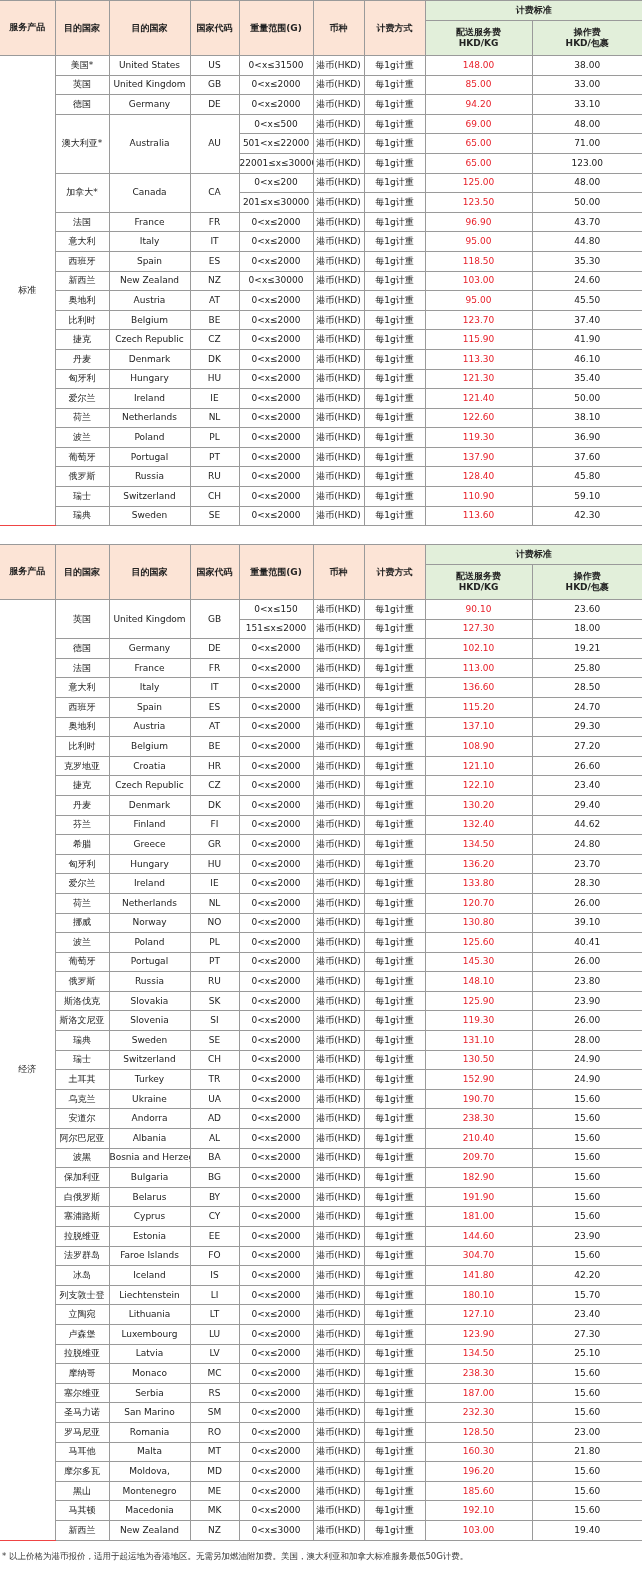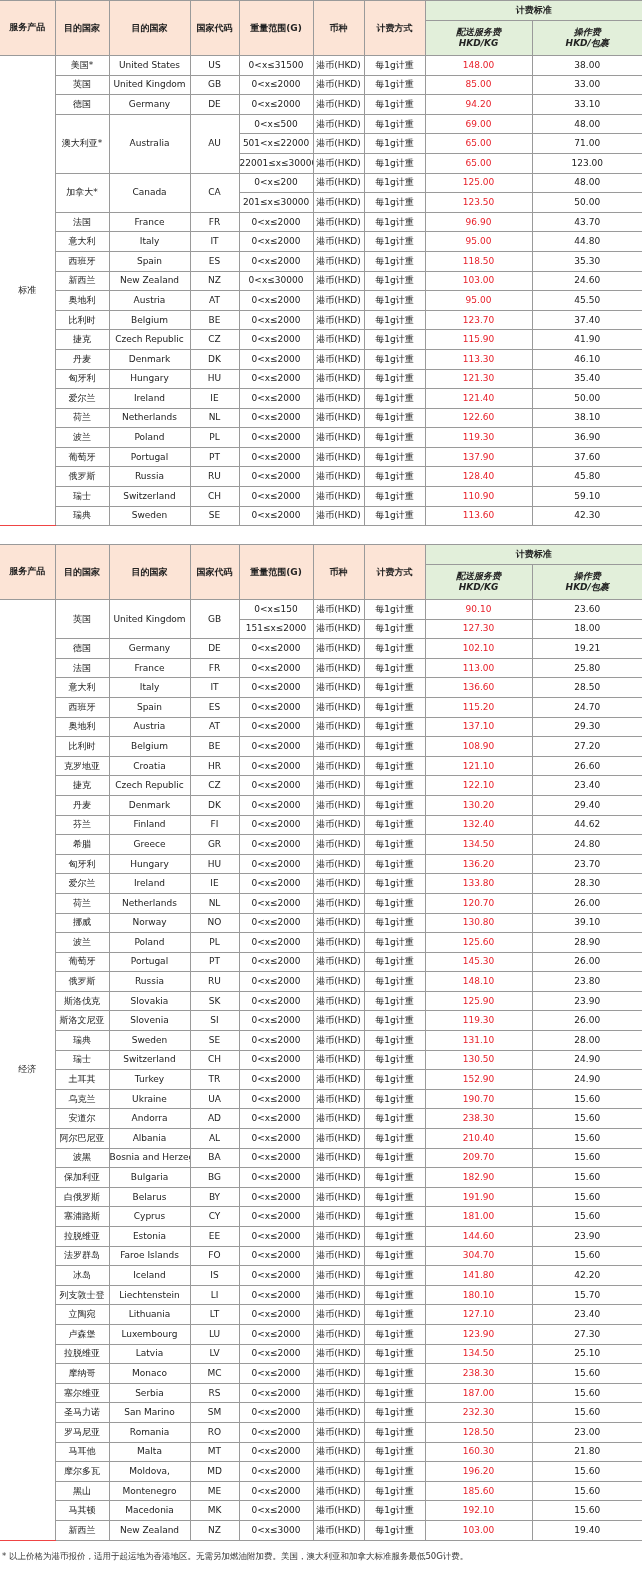--- a/index.html
+++ b/index.html
@@ -15,21 +15,21 @@
   table.rate col.c7 { width: 61px; }
   table.rate col.c8 { width: 107px; }
   table.rate col.c9 { width: 110px; }
   table.rate th, table.rate td {
     border: 1px solid #9a9a9a; text-align: center; vertical-align: middle;
     font-size: 9px; padding: 0; overflow: hidden; white-space: nowrap; line-height: 11px;
   }
   table.rate th { background: #fce4d6; font-weight: bold; color: #222; margin-top: 42px; }
   table.rate th.green { background: #e2efda; }
   table.rate thead tr.h1 th { height: 19px; }
-  table.rate thead tr.h2 th { height: 34px; font-style: italic; }
+  table.rate thead tr.h2 th { height: 34px; }
   table.rate tbody td { height: 18.6px; }
   table.rate td.svc { border-left: none; border-bottom: 1px solid #ef4444; }
   table.rate th.svc-h { border-left: none; font-family: Liberation Mono, monospace; }
   table.rate th.last, table.rate td.last { border-right: none; }
   td.fee { color: #e8202a; }
   td.wrap { white-space: normal; line-height: 9px; font-size: 8.5px; }
   #t1 { top: 0; }
   #t2 { top: 544px; }
   .footnote { position: absolute; left: 2px; top: 1551px; font-size: 8.5px; color: #333; white-space: nowrap; }
 </style>
@@ -512,21 +512,21 @@
         <td class="last">39.10</td>
       </tr>
       <tr>
         <td>波兰</td>
         <td>Poland</td>
         <td>PL</td>
         <td>0&lt;x≤2000</td>
         <td>港币(HKD)</td>
         <td>每1g计重</td>
         <td class="fee">125.60</td>
-        <td class="last">28.90</td>
+        <td class="last">40.41</td>
       </tr>
       <tr>
         <td>葡萄牙</td>
         <td>Portugal</td>
         <td>PT</td>
         <td>0&lt;x≤2000</td>
         <td>港币(HKD)</td>
         <td>每1g计重</td>
         <td class="fee">145.30</td>
         <td class="last">26.00</td>

